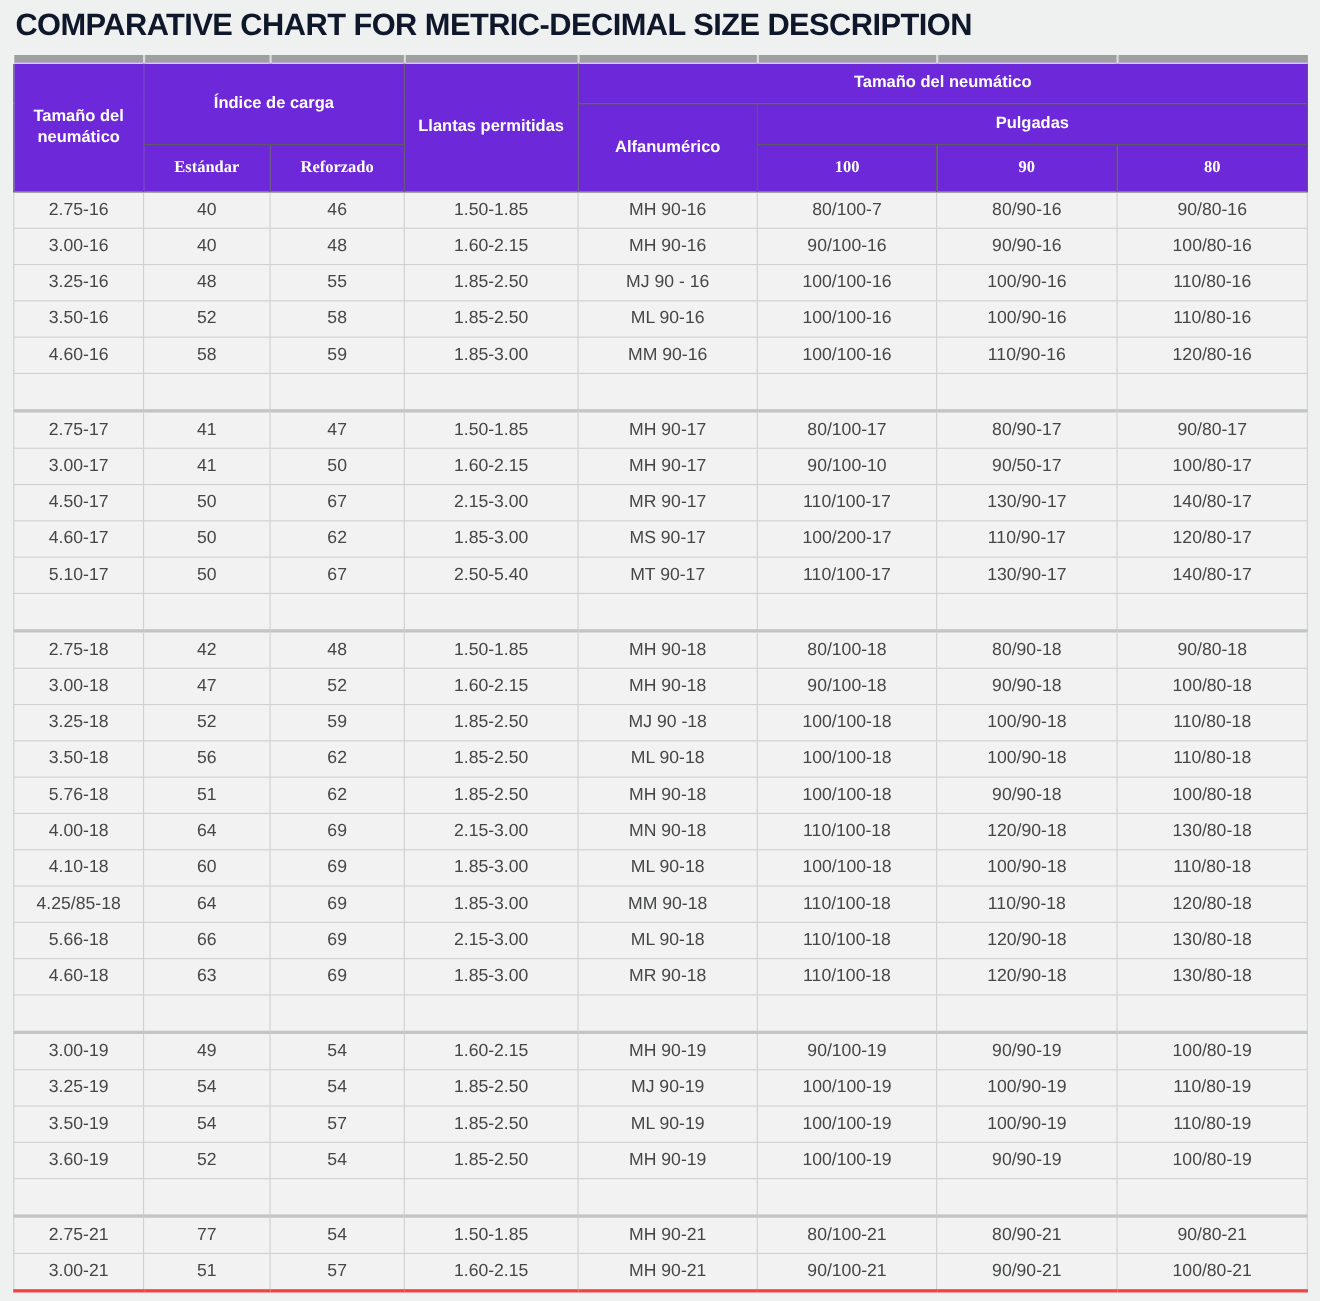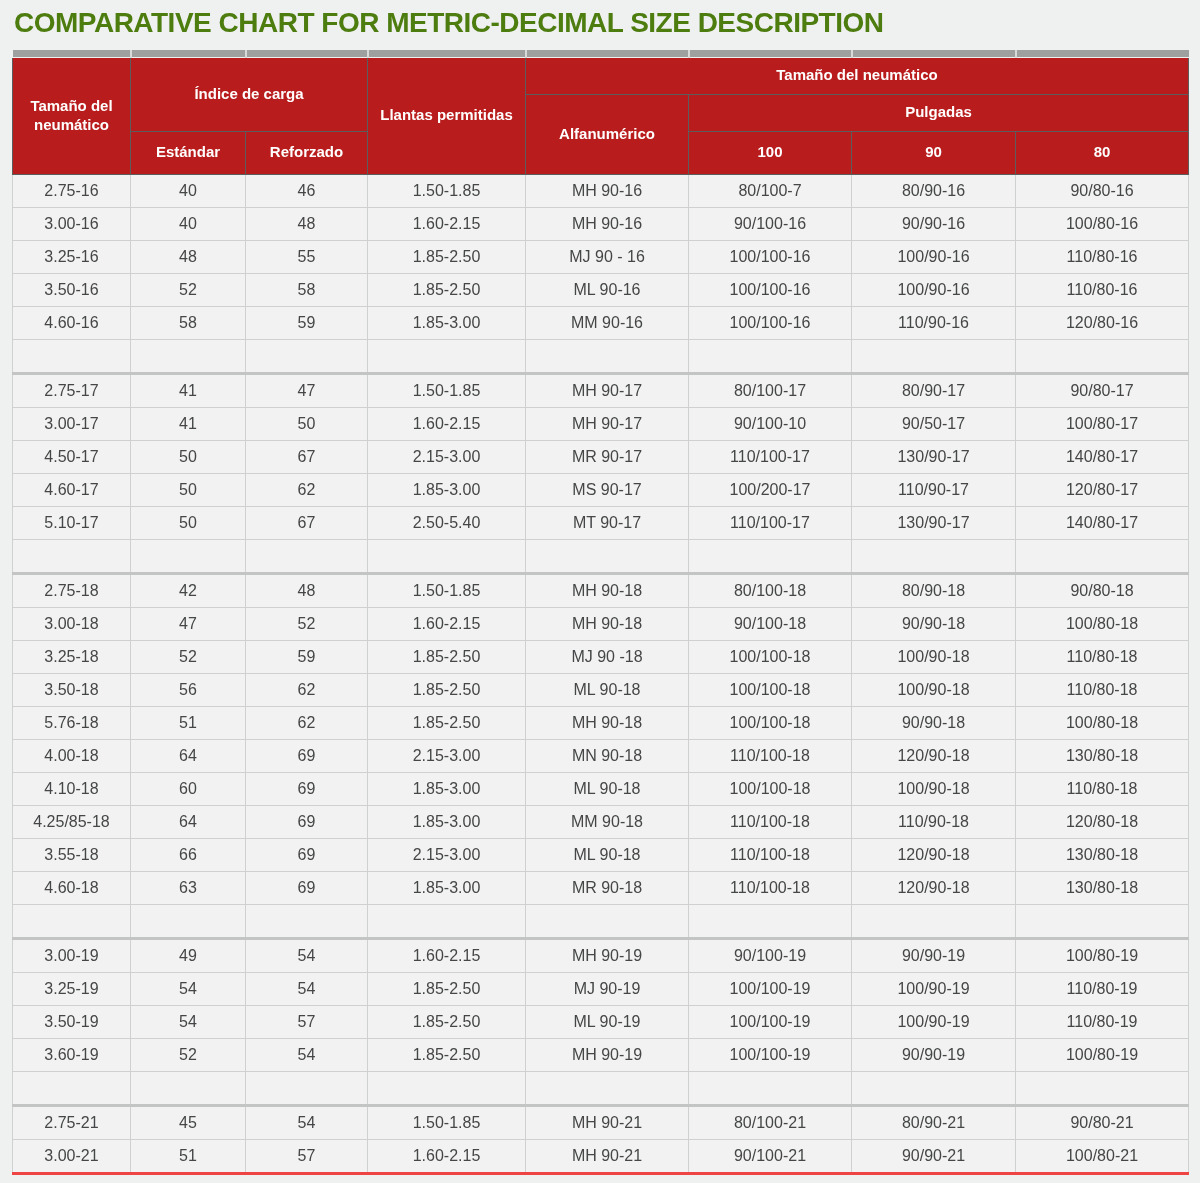--- a/index.html
+++ b/index.html
@@ -14,52 +14,52 @@
     box-sizing: border-box;
     padding: 6px 12px 0 12px;
     background: #eff0f0;
   }
   h1.title {
     margin: 2px 0 11px 2px;
     font-size: 28px;
     line-height: 1.1;
     font-weight: bold;
     letter-spacing: -0.5px;
-    color: #4d7c0f;
+    color: #0f172a;
   }
   table.cmp {
     width: 1176px;
     border-collapse: collapse;
     table-layout: fixed;
   }
   
   tr.cap td {
     height: 7px;
     padding: 0;
     background: #9da09f;
     border: none;
     border-left: 2px solid #d8dada;
     border-bottom: 1px solid #eff0f0;
   }
   tr.cap td:first-child { border-left: none; }
   
   thead th {
-    background: #b91c1c;
+    background: #6d28d9;
     color: #ffffff;
     font-size: 15px;
     font-weight: bold;
     text-align: center;
     vertical-align: middle;
     border: 1px solid #5c5c5c;
     padding: 3px 6px;
     line-height: 1.25;
   }
   tr.h1 th { height: 30px; }
   tr.h2 th { height: 30px; }
-  tr.h3 th { height: 36px; }
+  tr.h3 th { height: 36px; font-family: Liberation Serif, serif; }
   
   tbody td {
     height: 32px;
     background: #f1f2f1;
     color: #454647;
     font-size: 16px;
     text-align: center;
     vertical-align: middle;
     padding: 0 4px;
     border: 1px solid #cfd1d0;
@@ -316,21 +316,21 @@
           <td>4.25/85-18</td>
           <td>64</td>
           <td>69</td>
           <td>1.85-3.00</td>
           <td>MM 90-18</td>
           <td>110/100-18</td>
           <td>110/90-18</td>
           <td>120/80-18</td>
         </tr>
         <tr>
-          <td>3.55-18</td>
+          <td>5.66-18</td>
           <td>66</td>
           <td>69</td>
           <td>2.15-3.00</td>
           <td>ML 90-18</td>
           <td>110/100-18</td>
           <td>120/90-18</td>
           <td>130/80-18</td>
         </tr>
         <tr>
           <td>4.60-18</td>
@@ -397,21 +397,21 @@
           <td></td>
           <td></td>
           <td></td>
           <td></td>
           <td></td>
           <td></td>
           <td></td>
         </tr>
         <tr>
           <td>2.75-21</td>
-          <td>45</td>
+          <td>77</td>
           <td>54</td>
           <td>1.50-1.85</td>
           <td>MH 90-21</td>
           <td>80/100-21</td>
           <td>80/90-21</td>
           <td>90/80-21</td>
         </tr>
         <tr>
           <td>3.00-21</td>
           <td>51</td>

